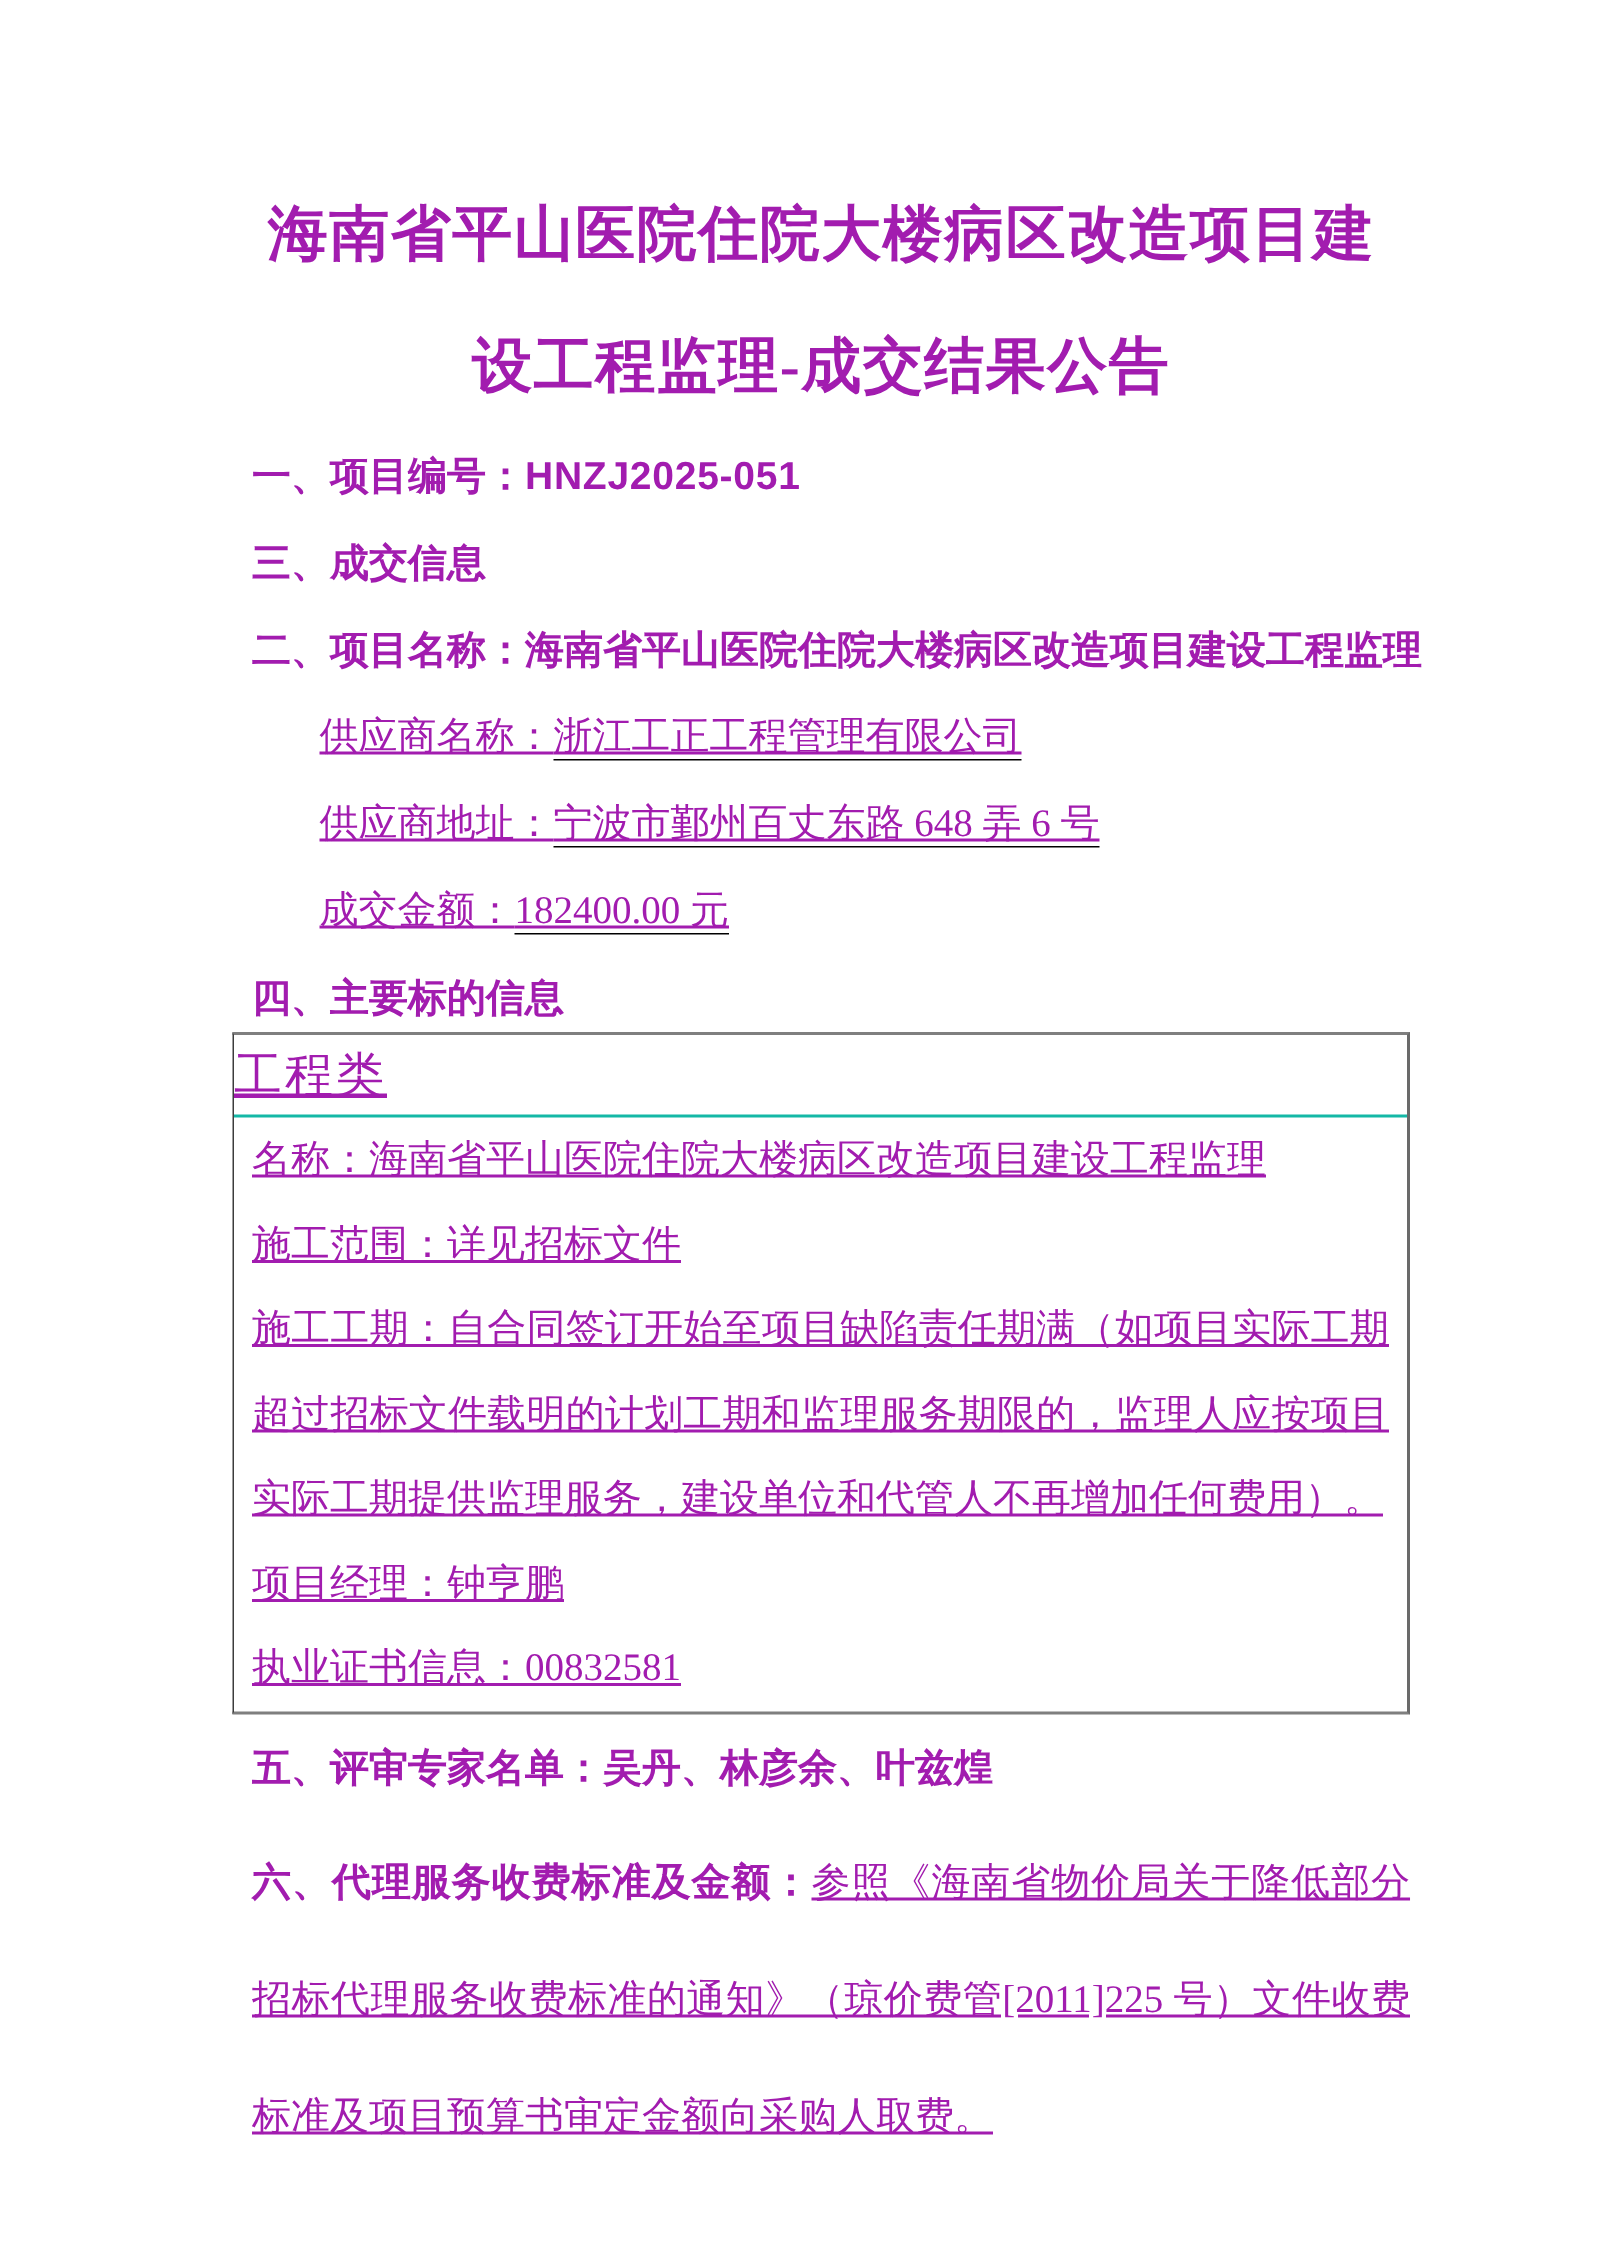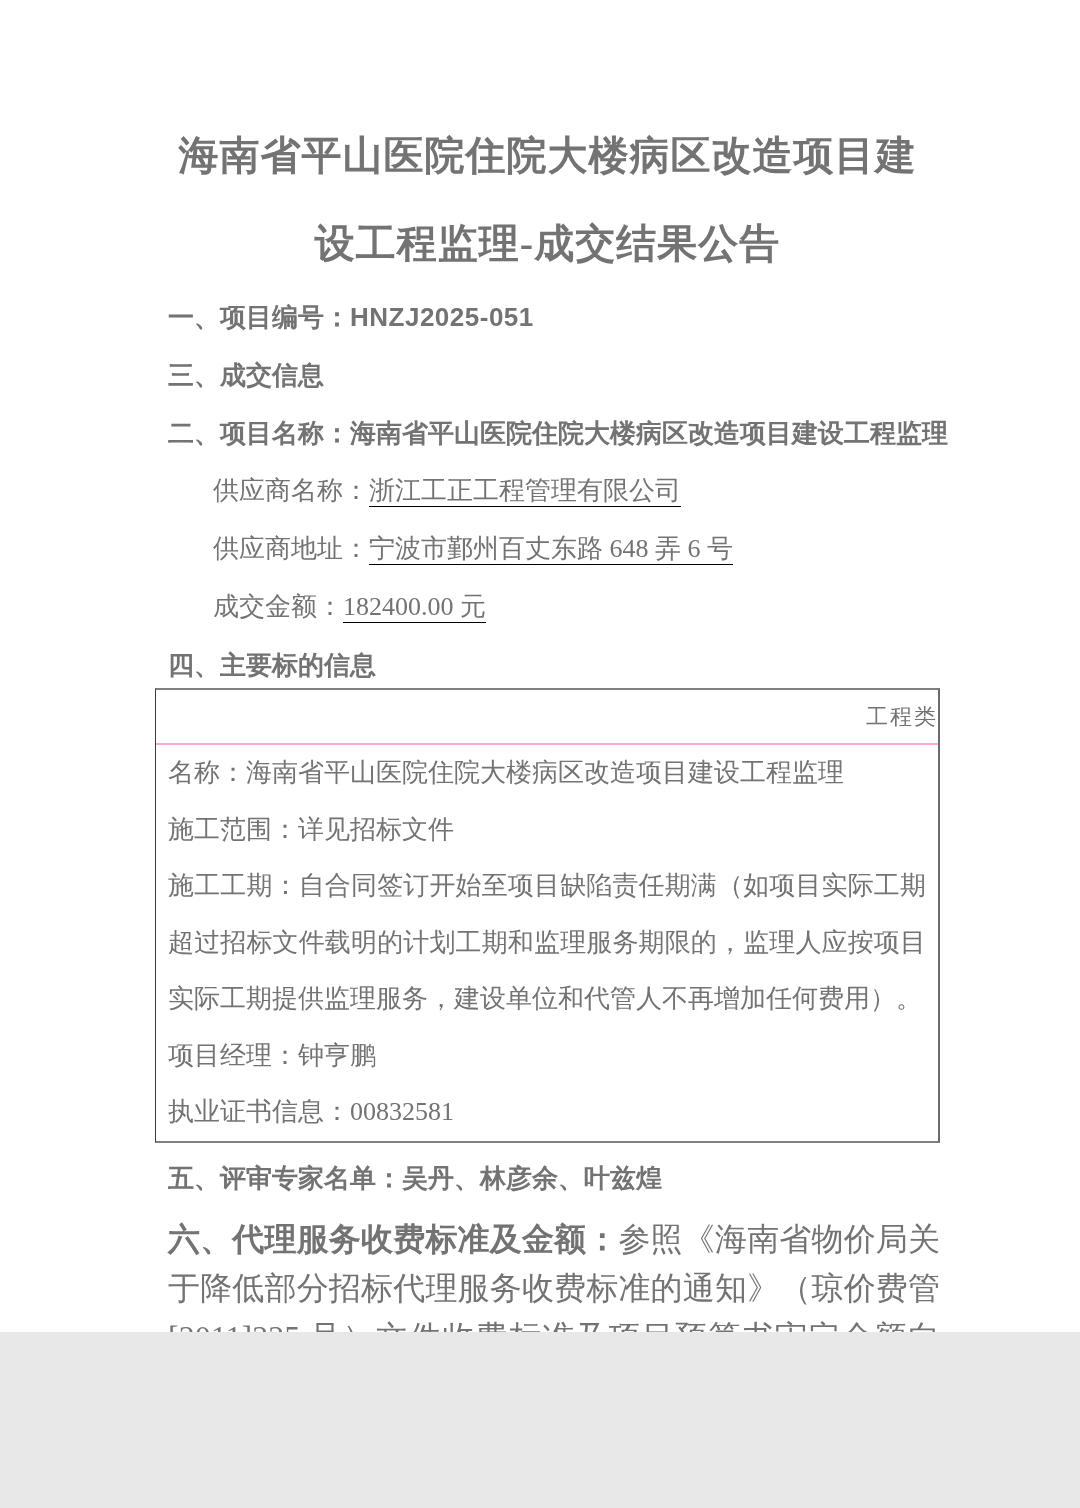--- a/index.html
+++ b/index.html
@@ -1,21 +1,21 @@
 <!DOCTYPE html>
 <html><head>
 <meta charset="utf-8">
 <style>
   html,body { margin:0; padding:0; background:#e8e8e8; }
   .page {
     position:relative;
-    width:1080px; height:1332px;
+    width:1080px; height:1508px;
     margin:0 auto;
     background:#ffffff;
-    color:#737373;
+    color:#a21caf;
     box-sizing:border-box;
     padding:112px 140px 0 155px;
     font-family:"Liberation Serif","DejaVu Serif",serif;
     overflow:hidden;
   }
   .title {
     text-align:center;
     font-family:"Liberation Serif","DejaVu Serif",serif;
     font-weight:bold;
     font-size:40px;
@@ -23,20 +23,21 @@
     letter-spacing:1px;
     white-space:nowrap;
   }
   .hei {
     font-family:"Liberation Sans","DejaVu Sans",sans-serif;
     font-weight:bold;
   }
   .fang {
     font-family:"Liberation Serif","DejaVu Serif",serif;
     font-weight:normal;
+    text-decoration:underline;
   }
   .line {
     font-size:26px;
     line-height:58px;
     white-space:nowrap;
   }
   .indent-1 { padding-left:13px; }
   .indent-2 { padding-left:58px; }
   .code {
     font-family:"Liberation Sans","DejaVu Sans",sans-serif;
@@ -50,35 +51,35 @@
   .info-table {
     margin-top:-6px;
     border-top:2px solid #7f7f7f;
     border-bottom:2.5px solid #7f7f7f;
     border-left:1.5px solid #3c3c3c;
     border-right:2px solid #6a6a6a;
     width:100%;
     box-sizing:border-box;
   }
   .table-header {
-    text-align:right;
-    font-size:22px;
+    text-align:left;
+    font-size:32px;
     line-height:53px;
-    border-bottom:2px solid #f9a8d4;
+    border-bottom:2px solid #14b8a6;
     letter-spacing:2px;
   }
   .table-body {
     padding:0 12px;
     font-size:26px;
     line-height:56.5px;
   }
   .trow { text-align:justify; text-justify:inter-ideograph; }
   .para {
-    font-size:32px;
-    line-height:49px;
+    font-size:26px;
+    line-height:78px;
     text-align:justify;
     text-justify:inter-ideograph;
     margin-top:8px;
   }
   .experts { margin-top:6px; }
 </style>
 </head>
 <body>
 
 <div class="page">

